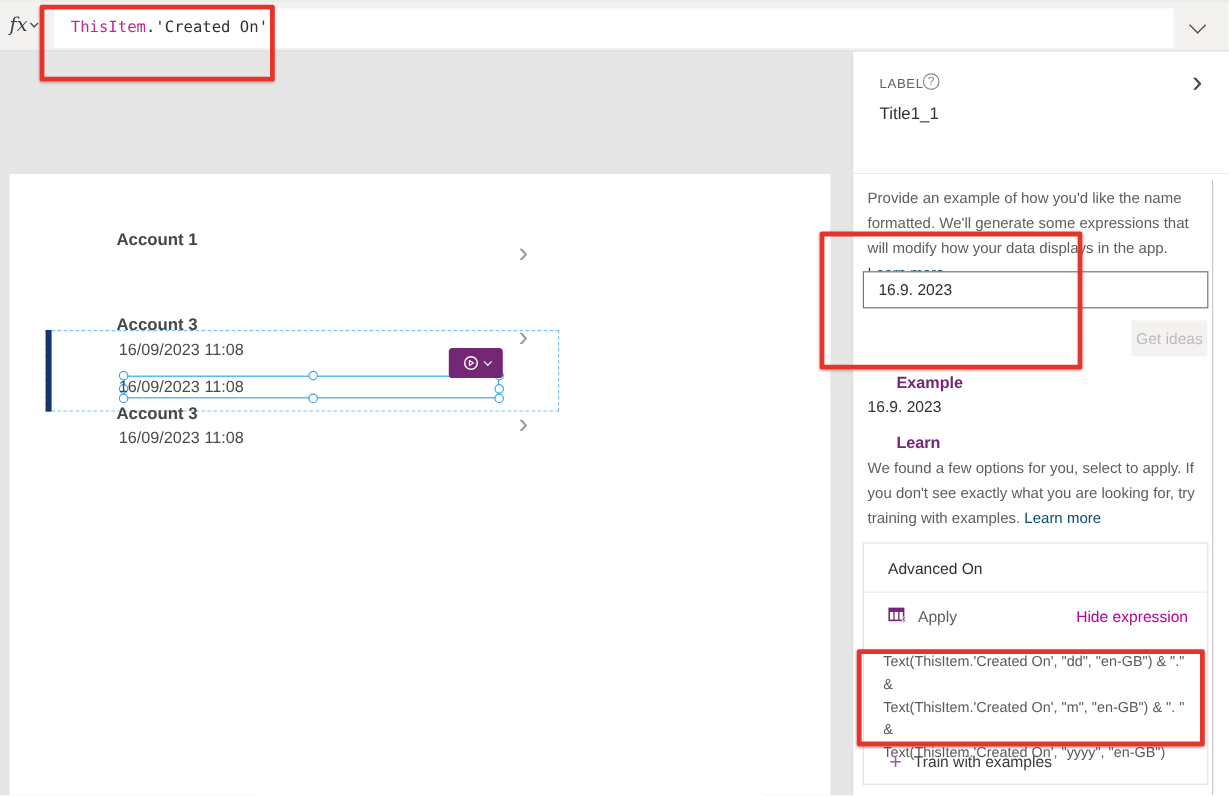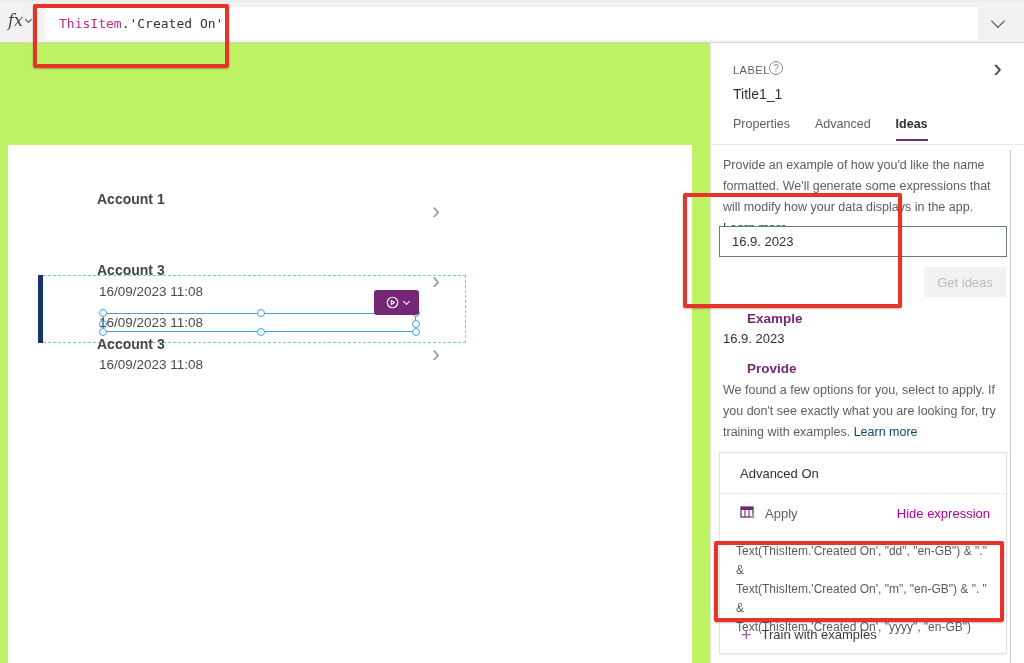--- a/index.html
+++ b/index.html
@@ -12,21 +12,21 @@
   .fx-glyph { font-family:"DejaVu Serif", serif; font-style:italic; font-size:16px; color:#404040; }
   .chev { display:inline-block; border-right:1.6px solid #484644; border-bottom:1.6px solid #484644; transform:rotate(45deg); }
   .chev.small { width:5px; height:5px; margin-top:-3px; }
   .formula-input { position:absolute; left:45px; top:5px; width:933px; height:33px; background:#fff; display:flex; align-items:center; padding-left:14px; font-family:"DejaVu Sans Mono", monospace; font-size:13px; white-space:pre; }
   .tok-entity { color:#c02b8a; }
   .tok-plain { color:#323130; }
   .bar-collapse { position:absolute; right:8px; top:5px; width:36px; height:33px; display:flex; align-items:center; justify-content:center; cursor:pointer; }
   .chev.big { width:10px; height:10px; border-width:1.8px; margin-top:-5px; }
 
   
-  .canvas { position:absolute; left:0; top:43px; width:710px; height:620px; background:#bef264; }
+  .canvas { position:absolute; left:0; top:43px; width:710px; height:620px; background:#e5e5e5; }
   .screen { position:absolute; left:8px; top:102px; width:684px; height:518px; background:#fff; }
 
   .row-title { position:absolute; font-size:14px; font-weight:700; color:#484644; }
   .row-sub { position:absolute; font-size:13.5px; color:#4a4a4a; }
   .row-chevron { position:absolute; font-size:24px; line-height:16px; color:#9d9b99; font-weight:400; }
 
   .gallery-sel { position:absolute; left:30px; top:130px; width:428px; height:68px; border:1px dashed #7cc3f5; }
   .gallery-bar { position:absolute; left:-1px; top:-1px; width:5px; height:68px; background:#16356e; }
 
   .label-sel { position:absolute; left:95px; top:168px; width:313px; height:19px; border:1px solid #3da7e8; background:transparent; }
@@ -44,21 +44,21 @@
 
   .tabs { position:absolute; left:22px; top:74px; display:flex; gap:25px; }
   .tab { font-size:12.5px; color:#605e5c; padding-bottom:8px; cursor:pointer; }
   .tab.active { color:#323130; font-weight:700; border-bottom:2.5px solid #742774; }
   .tabs-divider { position:absolute; left:0; top:101px; width:314px; height:1px; background:#edebe9; }
 
   .intro { position:absolute; left:12px; top:112px; width:280px; font-size:12.5px; line-height:21px; color:#605e5c; }
   .link { color:#0c4a6e; cursor:pointer; }
 
   .example-input { position:absolute; left:8px; top:183px; width:288px; height:31px; border:1px solid #69797e; background:#fff; font-family:"Liberation Sans", sans-serif; font-size:13px; color:#323130; padding:0 12px; }
-  .get-ideas { position:absolute; right:18px; top:224px; width:82px; height:30px; background:#f3f2f1; border:none; color:#bdbbb9; font-size:13px; font-family:"Liberation Sans", sans-serif; }
+  .get-ideas { position:absolute; right:18px; top:224px; width:63px; height:30px; background:#f3f2f1; border:none; color:#bdbbb9; font-size:13px; font-family:"Liberation Sans", sans-serif; }
 
   .sec-head { position:absolute; left:12px; font-size:13.5px; font-weight:700; color:#742774;margin-left:24px; }
   .sec-val { position:absolute; left:12px; font-size:13px; color:#323130; }
   .answer-text { position:absolute; left:12px; top:337px; width:292px; font-size:12.5px; line-height:21px; color:#605e5c; }
 
   .sugg-card { position:absolute; left:8px; top:409px; width:288px; background:#fff; border:1px solid #e5e3e1; box-shadow:0 1px 3px rgba(0,0,0,.06); }
   .sugg-field { height:41px; display:flex; align-items:center; padding-left:20px; font-size:13px; color:#323130; border-bottom:1px solid #edebe9; }
   .sugg-actions { height:38px; display:flex; align-items:center; padding:0 16px 0 20px; }
   .apply-label { margin-left:8px; font-size:13px; color:#605e5c; }
   .hide-link { margin-left:auto; font-size:13px; color:#b4009e; cursor:pointer; }
@@ -132,36 +132,31 @@
     <div class="row-chevron" style="left:424px; top:201px;">›</div>
   </div>
 </div>
 
 <div class="panel">
   <div class="panel-type">LABEL</div>
   <div class="help-icon">?</div>
   <div class="panel-expand">›</div>
   <div class="panel-title">Title1_1</div>
 
-  <div class="tabs">
-    <div class="tab">Properties</div>
-    <div class="tab">Advanced</div>
-    <div class="tab active">Ideas</div>
-  </div>
   <div class="tabs-divider"></div>
 
   <div class="intro"><span>Provide an example of how you'd like the name formatted. We'll generate some expressions that will modify how your data displays in the app. </span><span class="link">Learn more</span></div>
 
   <input class="example-input" value="16.9. 2023" style="">
   <button class="get-ideas" disabled="">Get ideas</button>
 
   <div class="sec-head" style="top:268px;">Example</div>
   <div class="sec-val" style="top:288px;">16.9. 2023</div>
 
-  <div class="sec-head" style="top:318px;">Provide</div>
+  <div class="sec-head" style="top:318px;">Learn</div>
   <div class="answer-text"><span>We found a few options for you, select to apply. If you don't see exactly what you are looking for, try training with examples. </span><span class="link">Learn more</span></div>
 
   <div class="sugg-card">
     <div class="sugg-field">Advanced On</div>
     <div class="sugg-actions">
       <svg width="17" height="16" viewBox="0 0 17 16">
         <rect x="1" y="2" width="12" height="10" fill="none" stroke="#742774" stroke-width="1.3"></rect>
         <rect x="1" y="2" width="12" height="3" fill="#742774"></rect>
         <line x1="5" y1="5" x2="5" y2="12" stroke="#742774" stroke-width="1.1"></line>
         <line x1="9" y1="5" x2="9" y2="12" stroke="#742774" stroke-width="1.1"></line>

